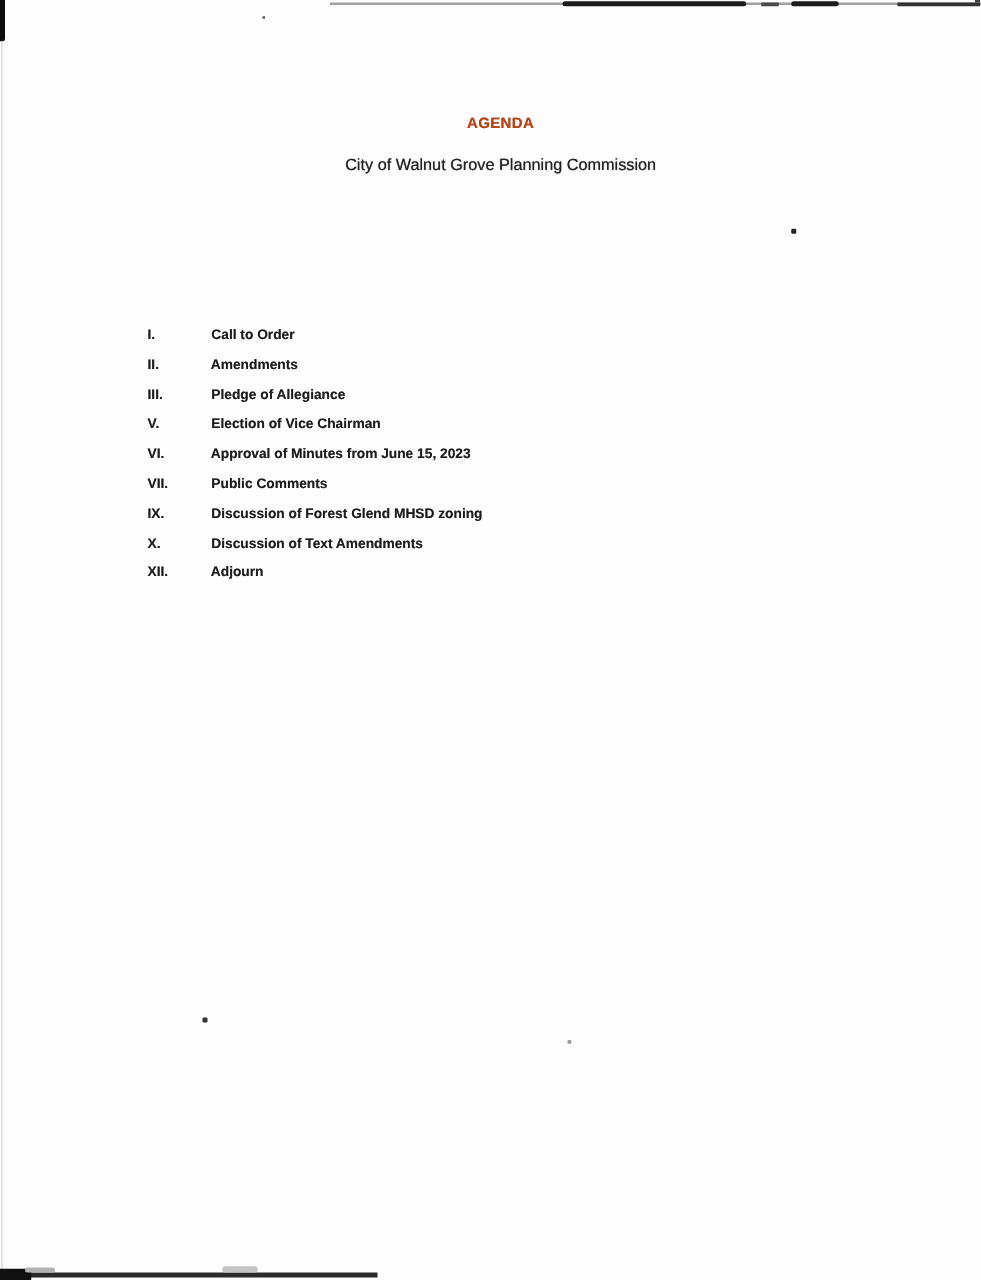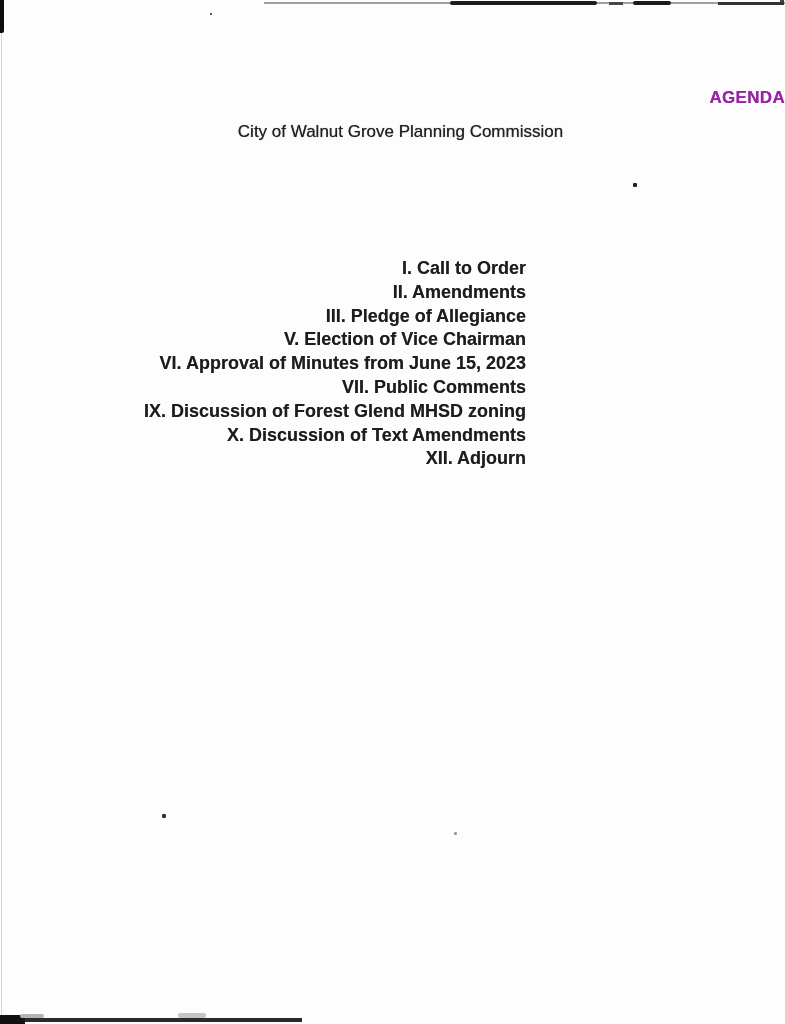--- a/index.html
+++ b/index.html
@@ -16,50 +16,48 @@
 
   
   .doc-header {
     position: absolute;
     top: 81px;
     left: 16px;
     width: 769px;
     text-align: center;
   }
   .doc-title {
-    font-size: 17px;
+    font-size: 12px;
     font-weight: bold;
     line-height: 34px;
     letter-spacing: 0.3px;
-    color: #a21caf;
+    color: #c2410c;
     text-shadow: 0 0 0.5px rgba(28,28,28,0.65);
-    text-align: right;
   }
   .doc-sub {
-    font-size: 17px;
+    font-size: 13px;
     font-weight: normal;
     line-height: 34px;
     color: #222222;
     text-shadow: 0 0 0.8px rgba(30,30,30,0.75);
   }
   .agenda-list {
     position: absolute;
     top: 257px;
     left: 118px;
     list-style: none;
   }
   .agenda-item {
     height: 23.8px;
     line-height: 23.8px;
-    font-size: 18px;
+    font-size: 11px;
     font-weight: bold;
     white-space: nowrap;
     color: #1d1d1d;
     text-shadow: 0 0 0.5px rgba(29,29,29,0.6);
-    text-align: right;
   }
   .agenda-item .numeral {
     display: inline-block;
     width: 48px;
   }
 
   
   .art { position: absolute; }
   
   .top-line-base   { top: 2px; left: 264px; width: 521px; height: 2px; background: #a0a0a0; }

